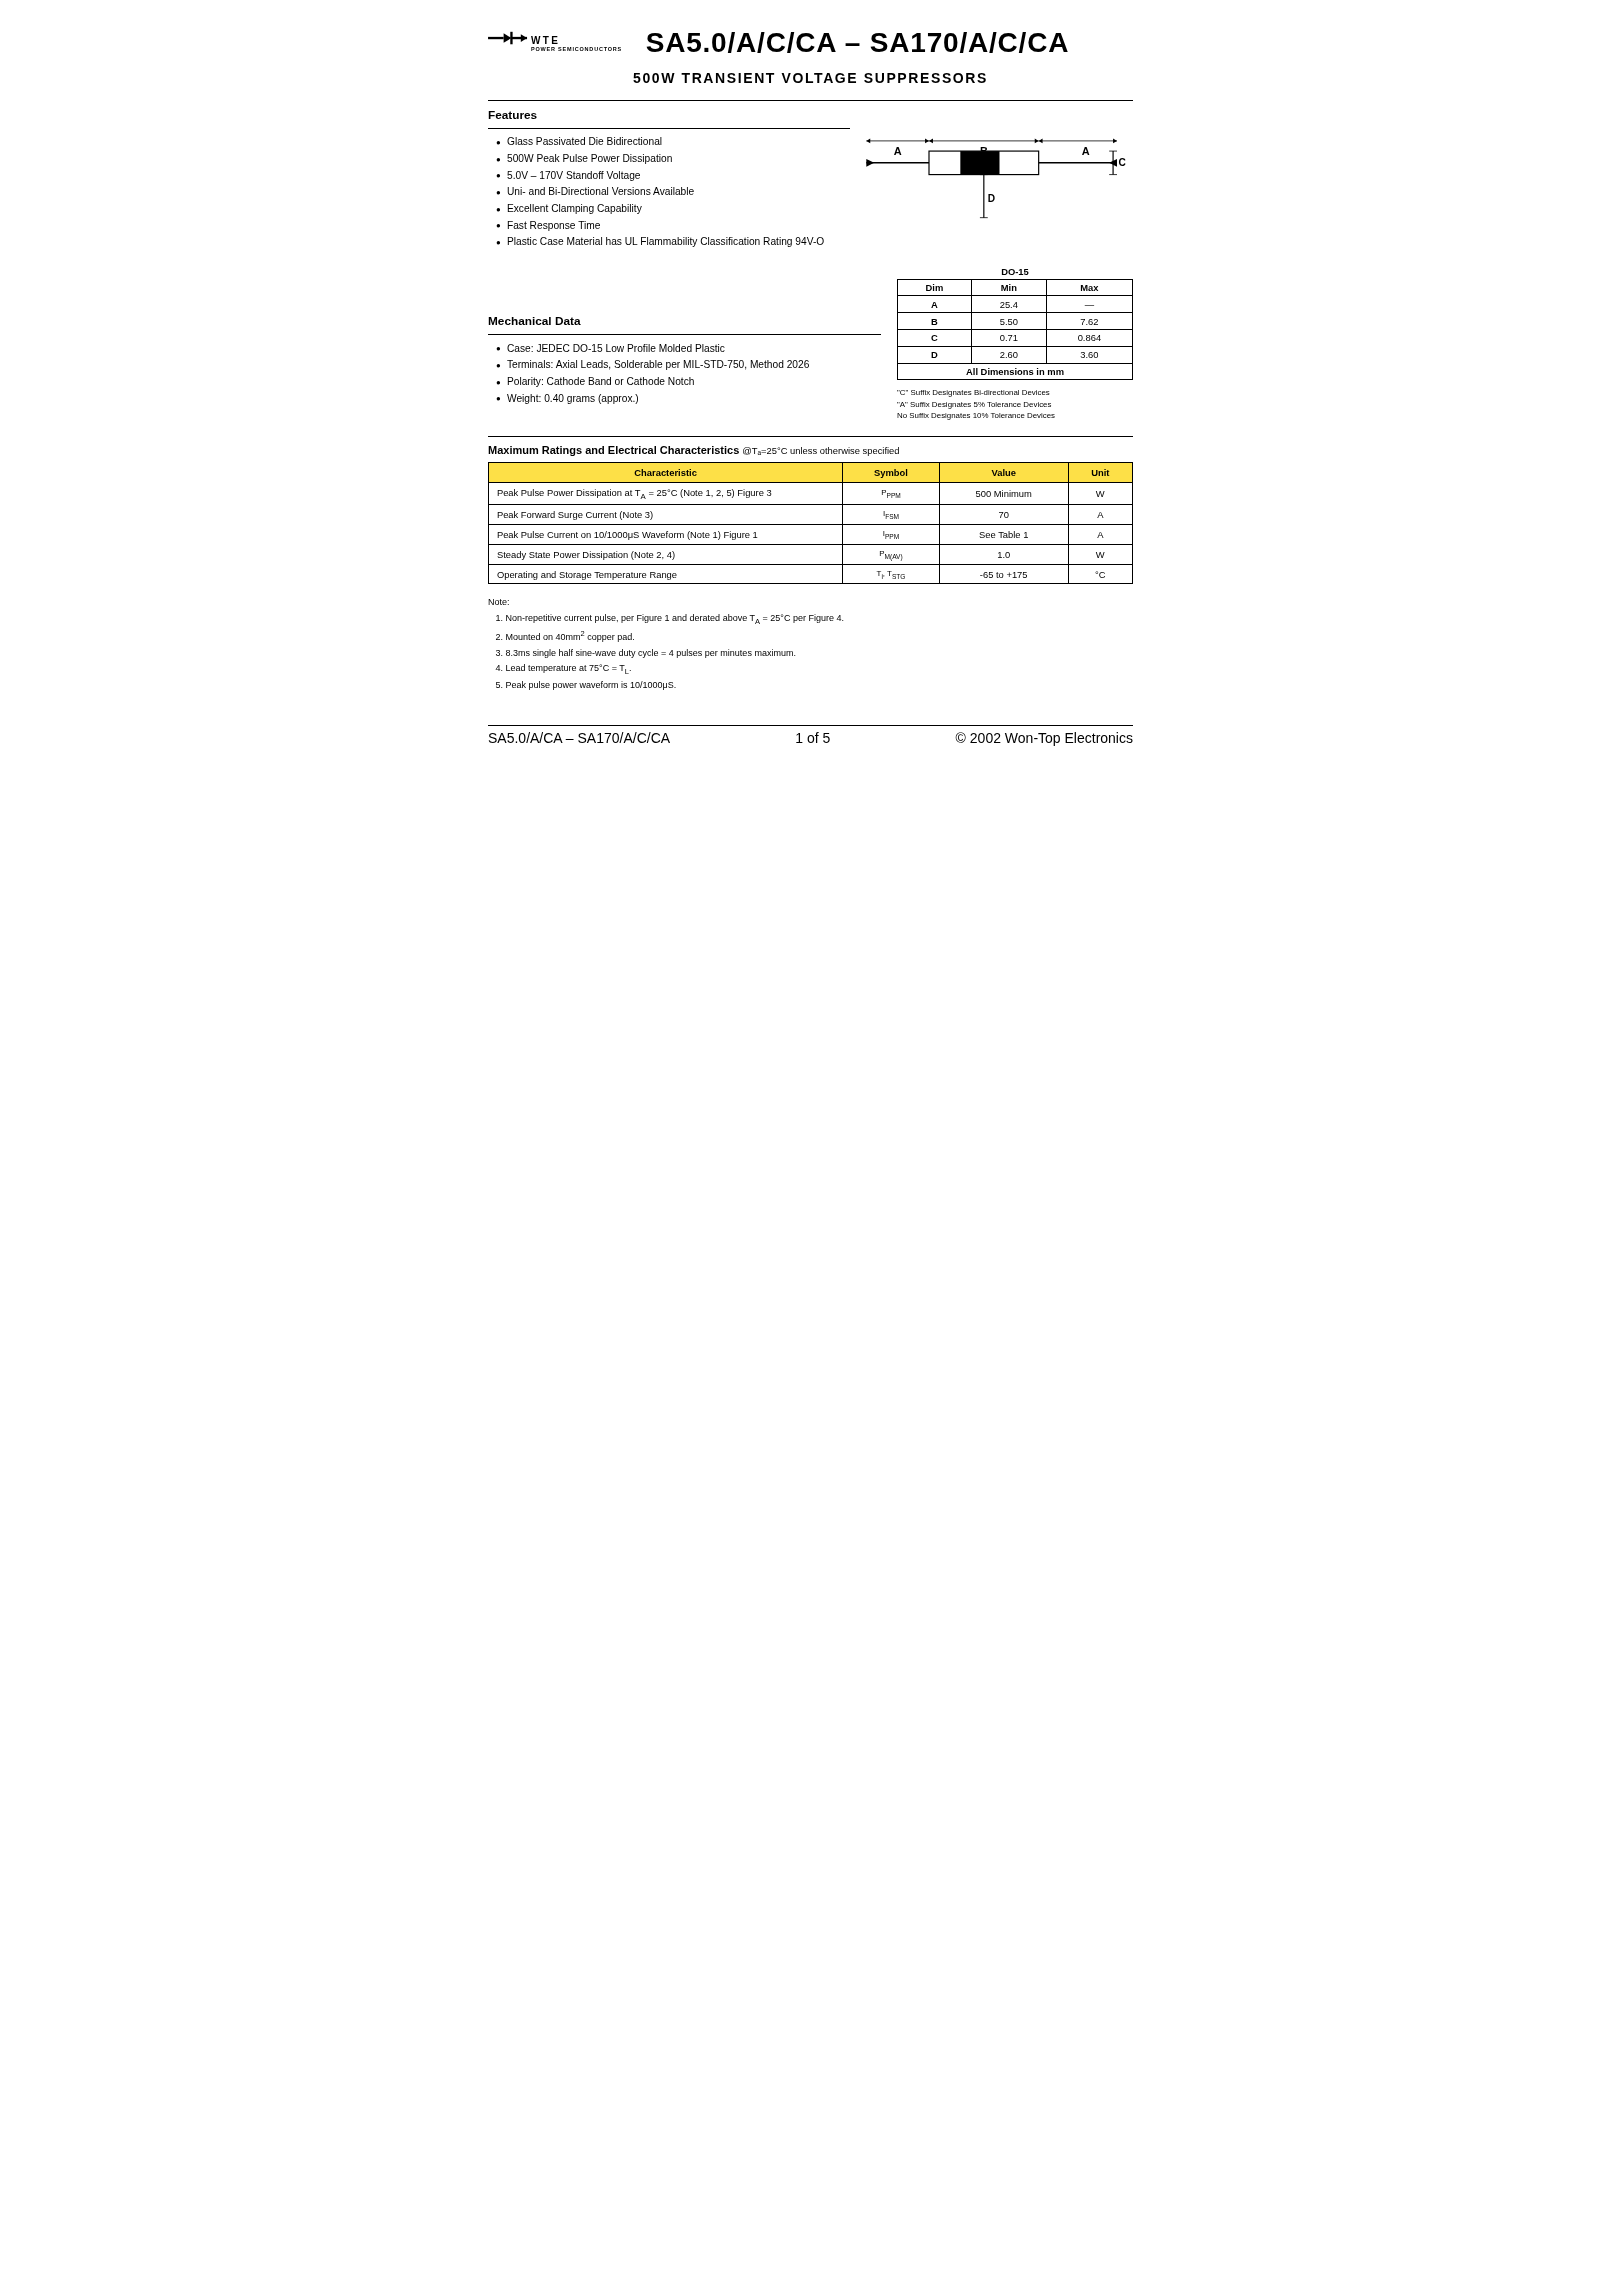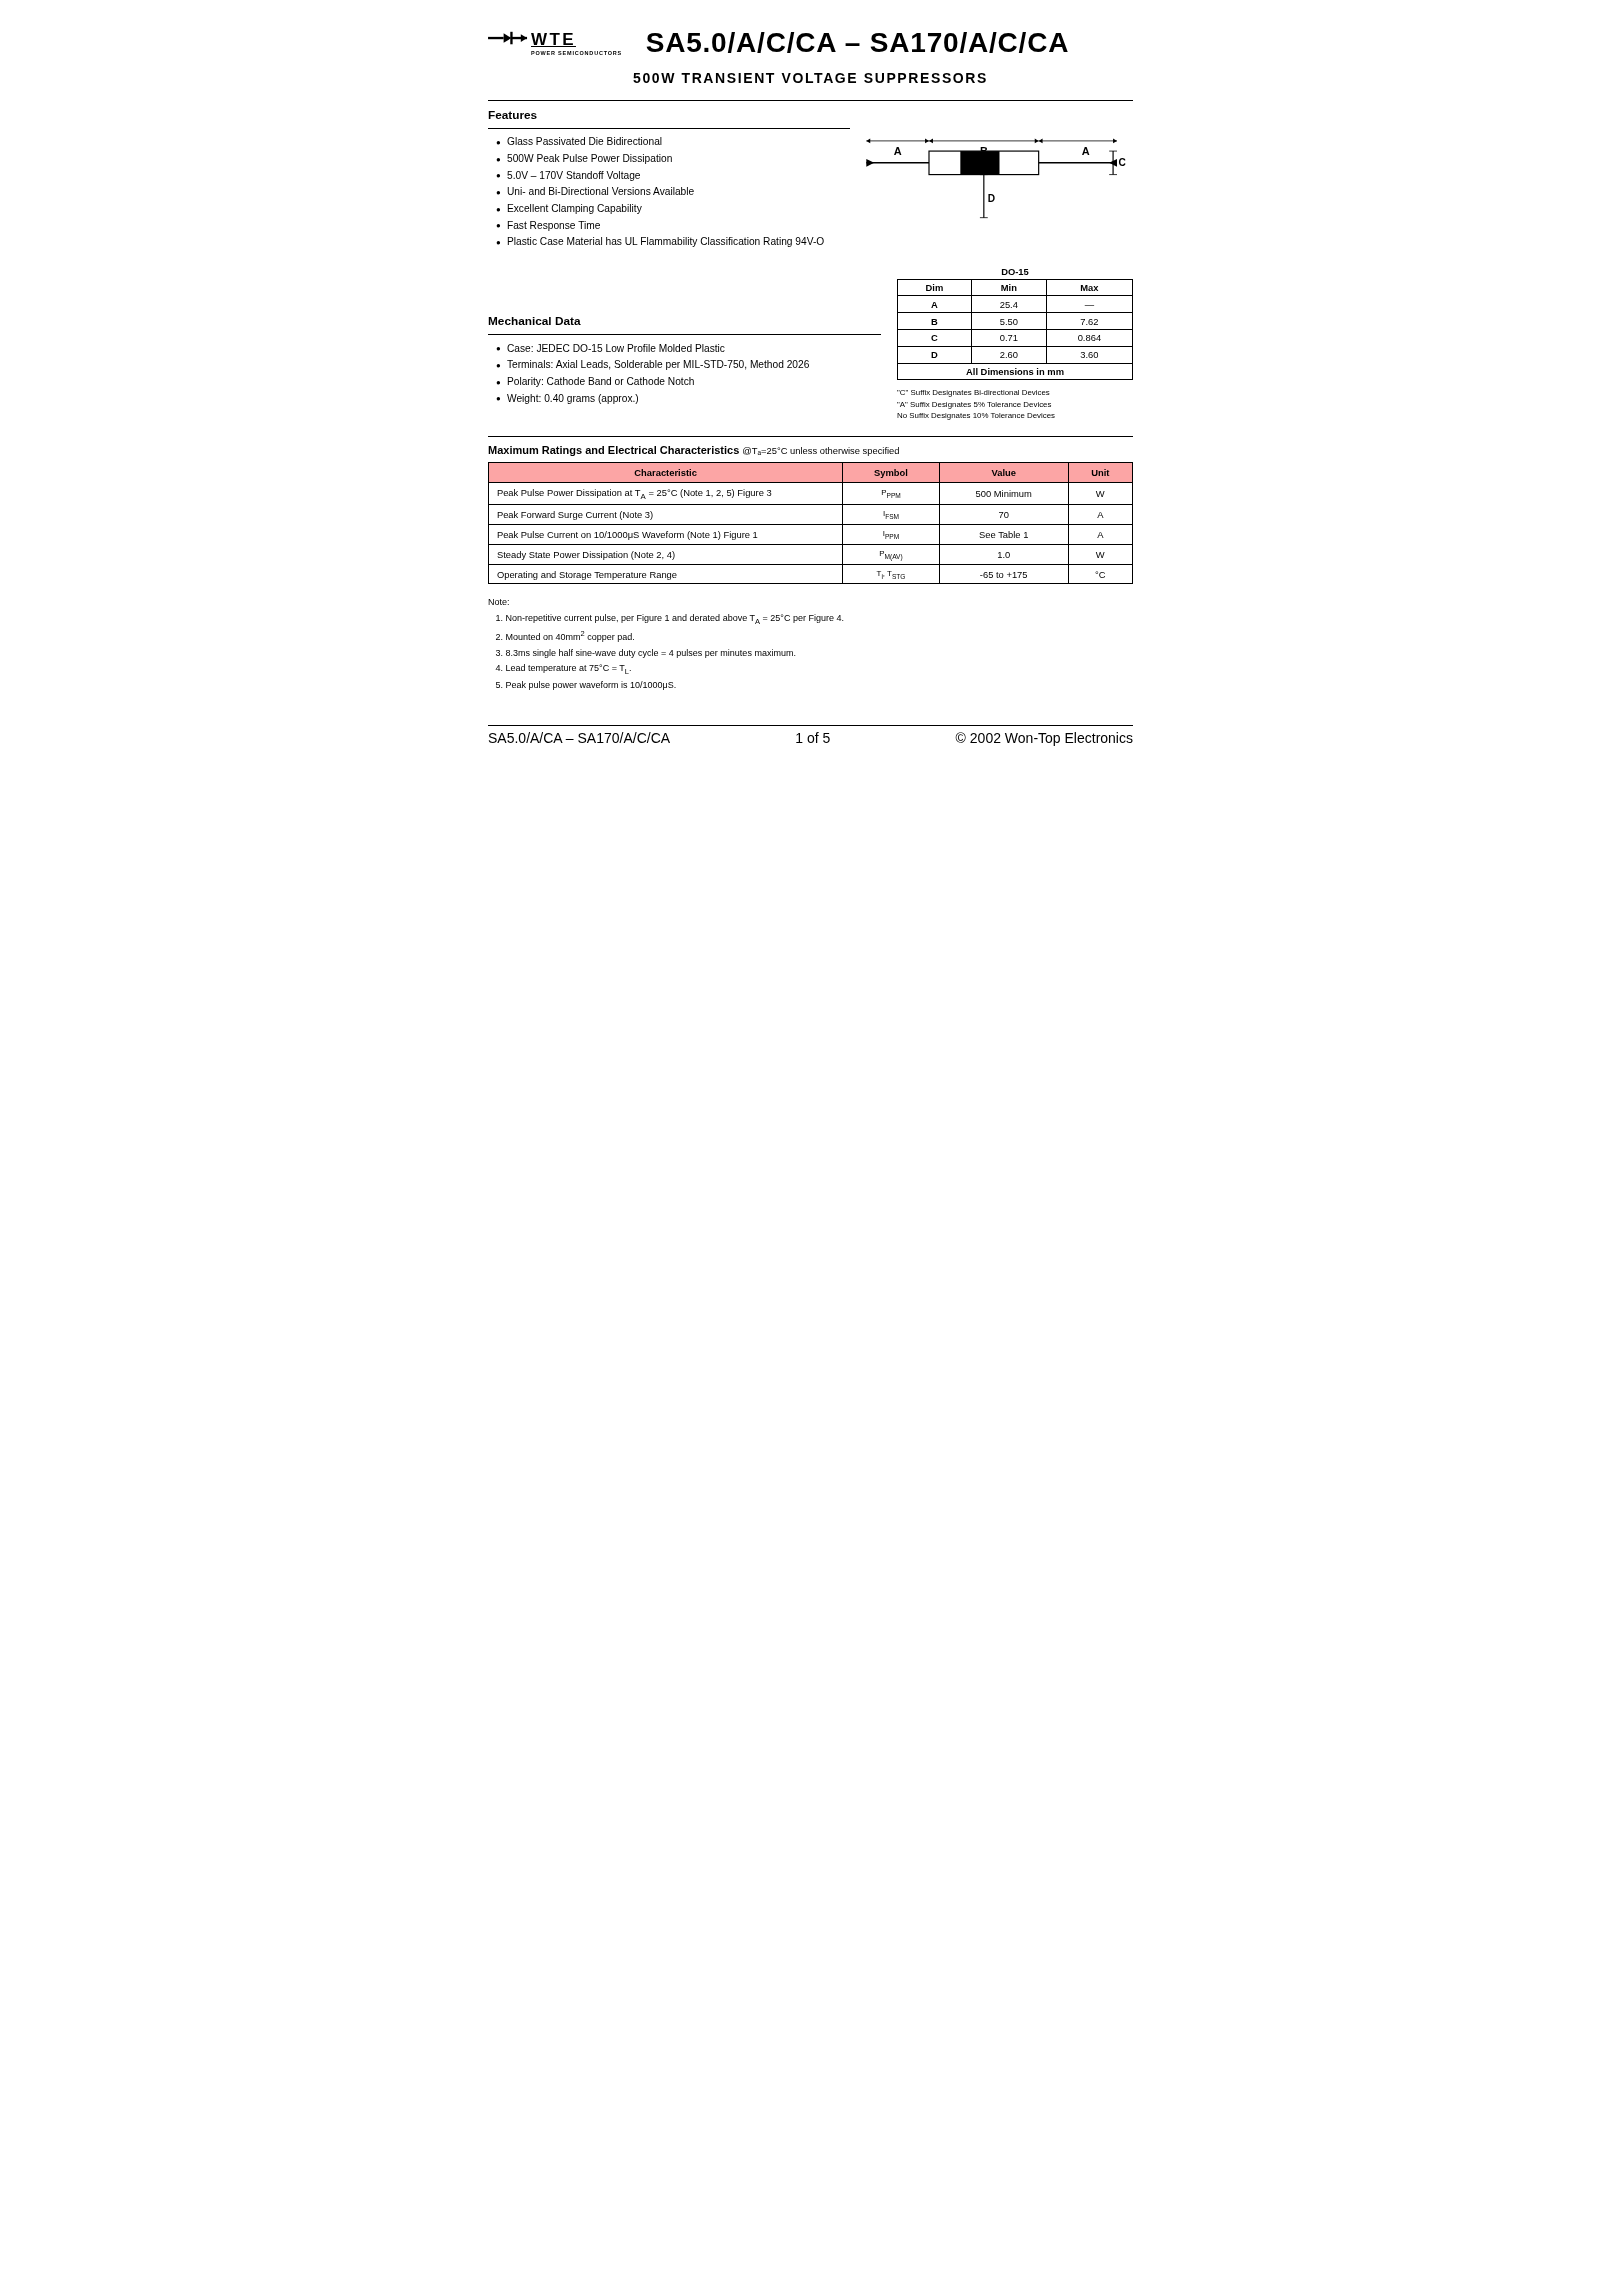--- a/index.html
+++ b/index.html
@@ -26,24 +26,23 @@
       min-width: 94px;
     }
     .logo-text {
       display: flex;
       flex-direction: column;
       font-size: 7.9px;
       font-weight: bold;
       letter-spacing: 1.6px;
     }
     .logo-text .wte {
-      font-size: 17px;
+      font-size: 10px;
       font-weight: 900;
       letter-spacing: 2.4px;
-      text-decoration: underline;
     }
     .logo-text .sub {
       font-size: 5.5px;
       letter-spacing: 0.8px;
     }
     .main-title {
       font-size: 28px;
       font-weight: 900;
       letter-spacing: 0.8px;
     }
@@ -138,21 +137,21 @@
       font-size: 11px;
       font-weight: bold;
       margin-bottom: 6.3px;
     }
     .ratings-table {
       border-collapse: collapse;
       width: 100%;
       font-size: 9.4px;
     }
     .ratings-table th {
-      background: #fca5a5;
+      background: #fde047;
       border: 0.8px solid #000;
       padding: 3.9px 7.9px;
       font-weight: bold;
       text-align: center;
     }
     .ratings-table td {
       border: 0.8px solid #000;
       padding: 3.9px 7.9px;
     }
     .ratings-table td:first-child { text-align: left; border-radius: 8px; }

